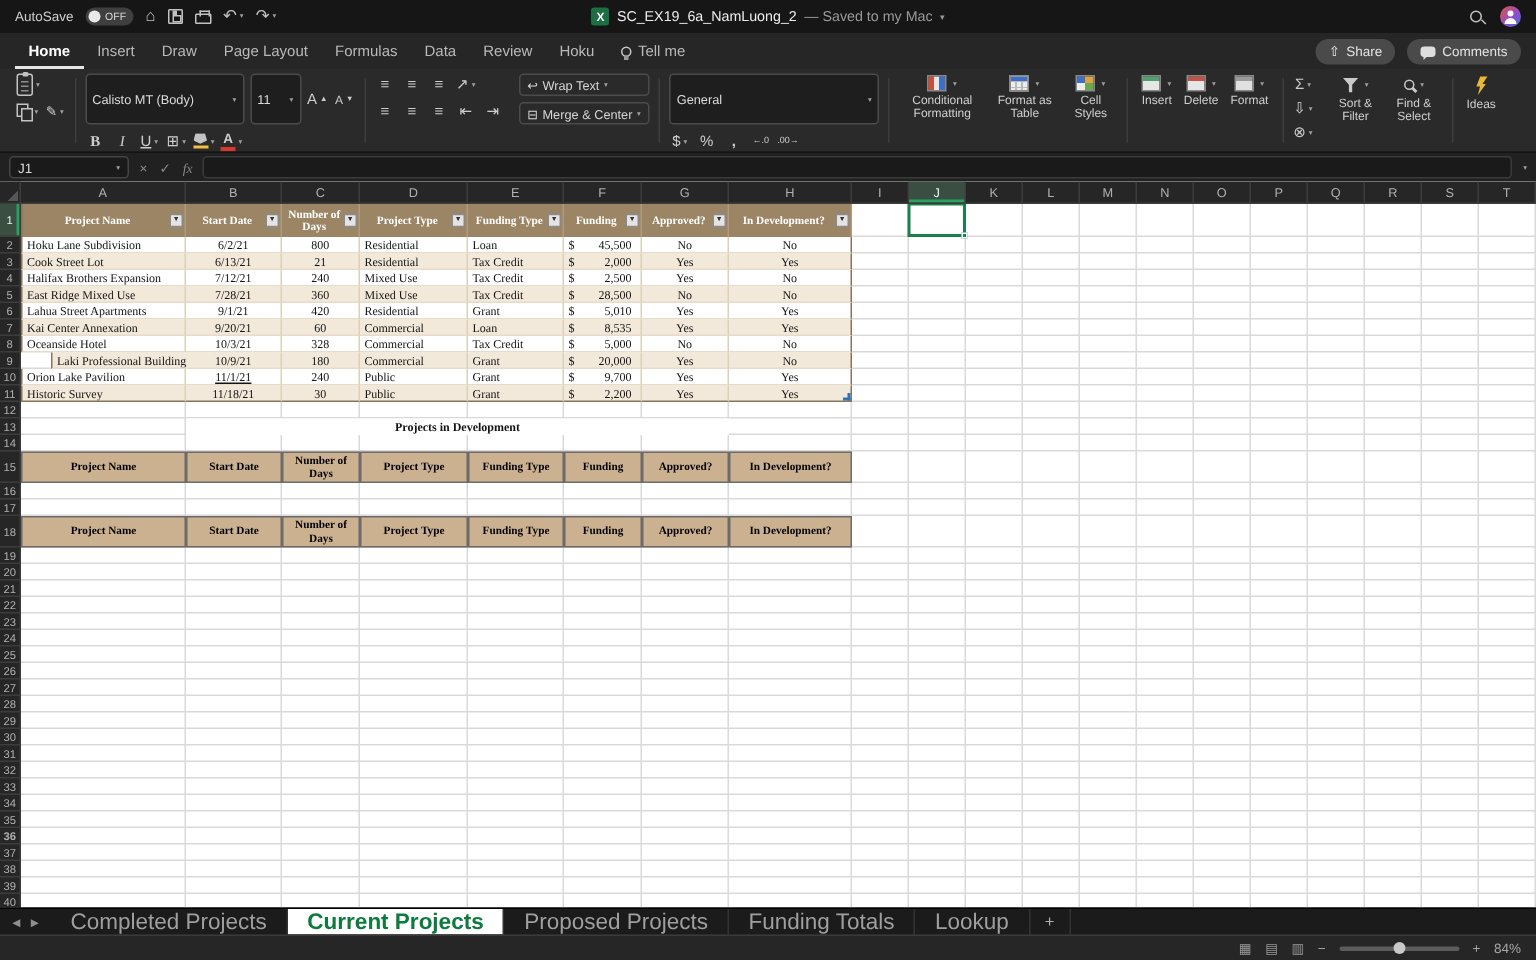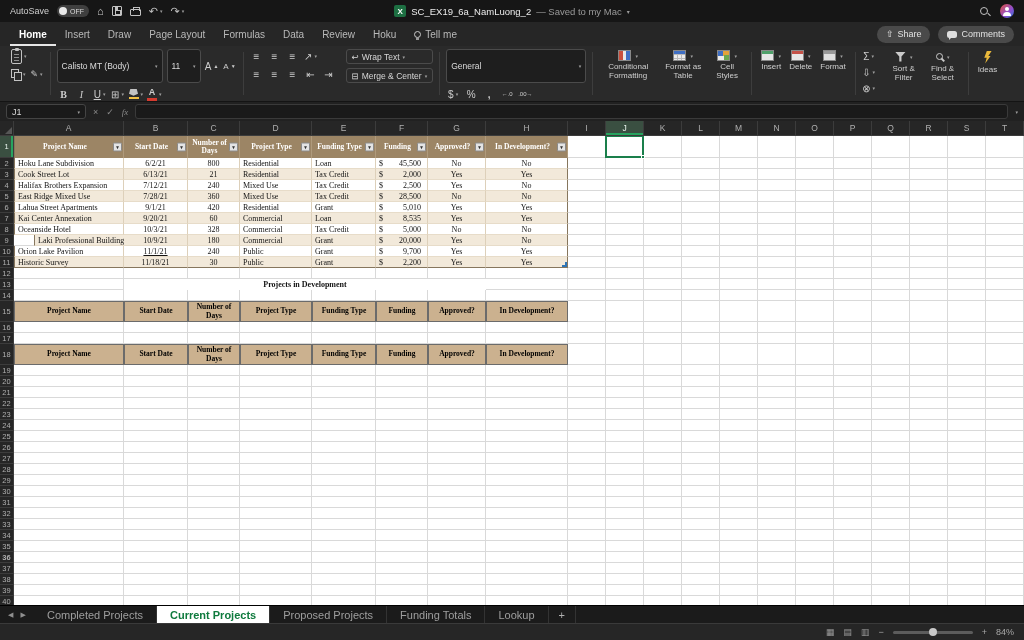--- a/index.html
+++ b/index.html
@@ -107,21 +107,21 @@
 .d-m{justify-content:space-between;padding:0 6px 0 3px}
 .sect{font-weight:bold;justify-content:center;background:#fff;font-size:8px}
 .th2{background:#cbb18f;color:#000;font-weight:bold;justify-content:center;text-align:center;font-size:7.5px;line-height:8.5px;border:1px solid #6b6b6b;font-family:"Liberation Serif",serif;padding:0 1px}
 .selbox{position:absolute;border:2px solid #1a7f4b;z-index:6}
 .selhandle{position:absolute;width:4px;height:4px;background:#1a7f4b;border:1px solid #fff;right:-3px;bottom:-3px}
 .trh{position:absolute;width:5px;height:5px;border-right:2px solid #2e75b6;border-bottom:2px solid #2e75b6;z-index:5}
 
 
 .stabs{height:18px;background:#1b1b1b;display:flex;align-items:stretch;border-top:1px solid #000;flex:none}
 .snav{width:34px;display:flex;align-items:center;justify-content:center;gap:7px;color:#8f8f8f;font-size:7px;flex:none}
-.stab{padding:0 13px;display:flex;align-items:center;font-size:11px;color:#9f9f9f;border-right:1px solid #333;white-space:nowrap}
+.stab{padding:0 13px;display:flex;align-items:center;font-size:15px;color:#9f9f9f;border-right:1px solid #333;white-space:nowrap}
 .stab.active{background:#fff;color:#0e7a3d;font-weight:bold}
 .stab.add{padding:0 10px;color:#b0b0b0;font-size:11px}
 
 
 .status{height:17px;background:#262626;border-top:1px solid #3a3a3a;display:flex;align-items:center;justify-content:flex-end;padding:0 10px;gap:9px;color:#a8a8a8;font-size:9px;flex:none}
 .viewicons{display:flex;gap:9px;font-size:9px;color:#9a9a9a}
 .slider{width:80px;height:3px;background:#5c5c5c;border-radius:2px;position:relative}
 .thumb{position:absolute;left:50%;top:50%;transform:translate(-50%,-50%);width:8px;height:8px;border-radius:50%;background:#c9c9c9}
 </style>
 </head>

